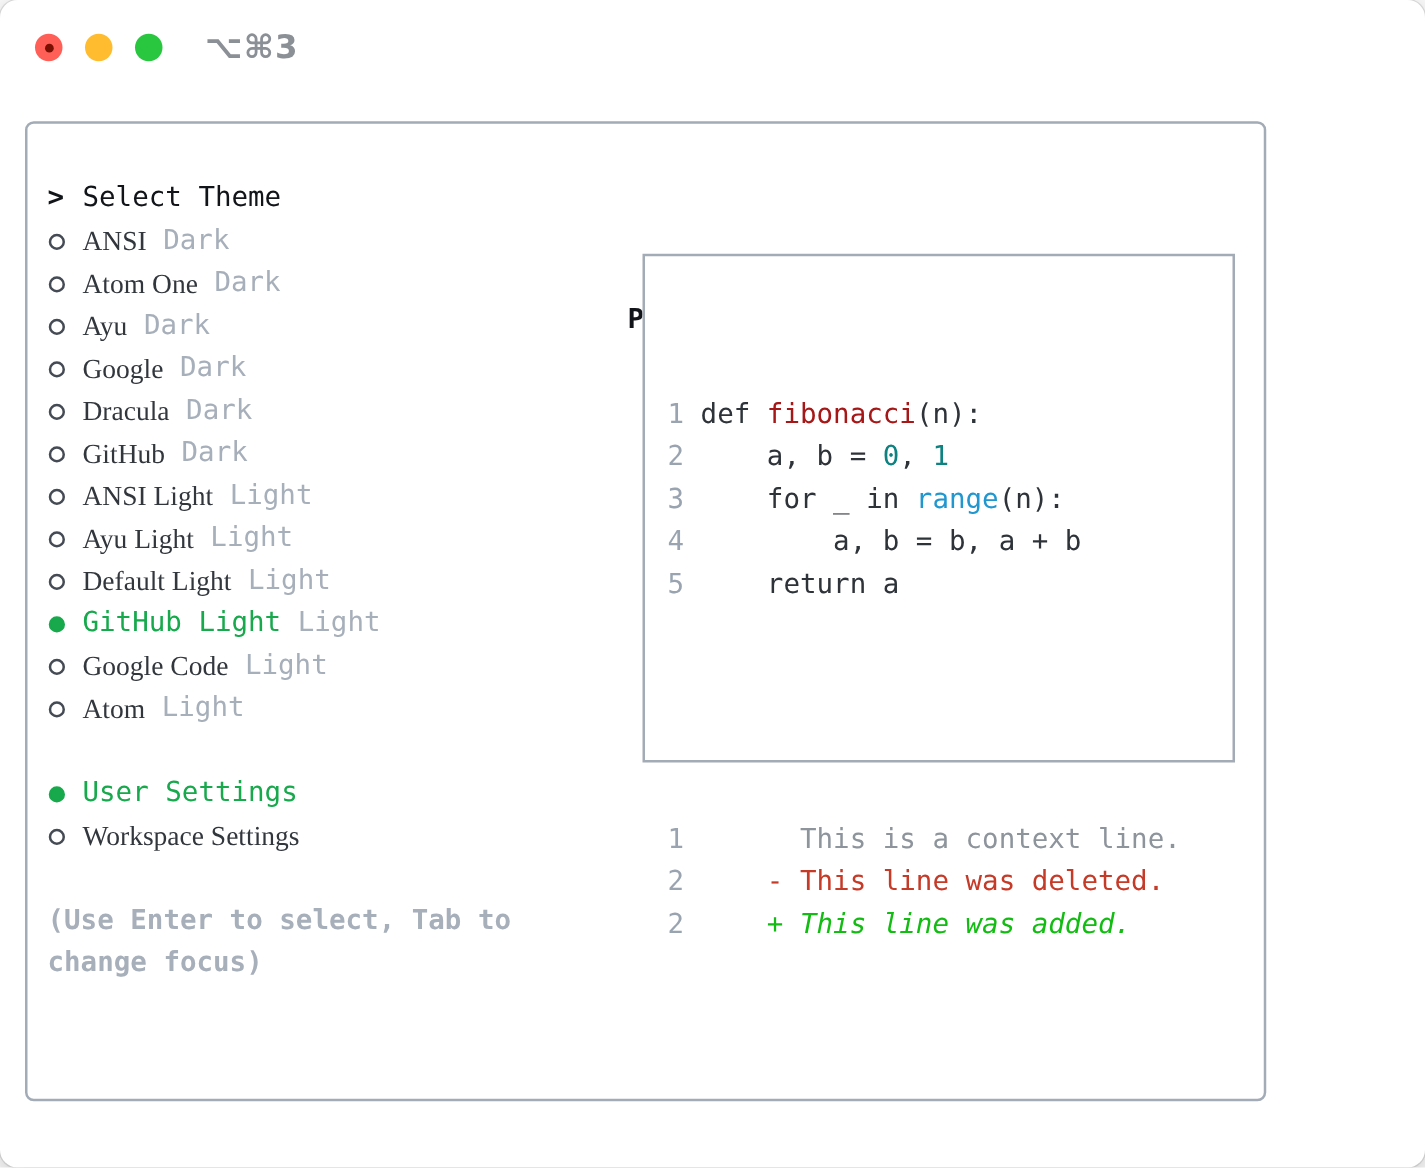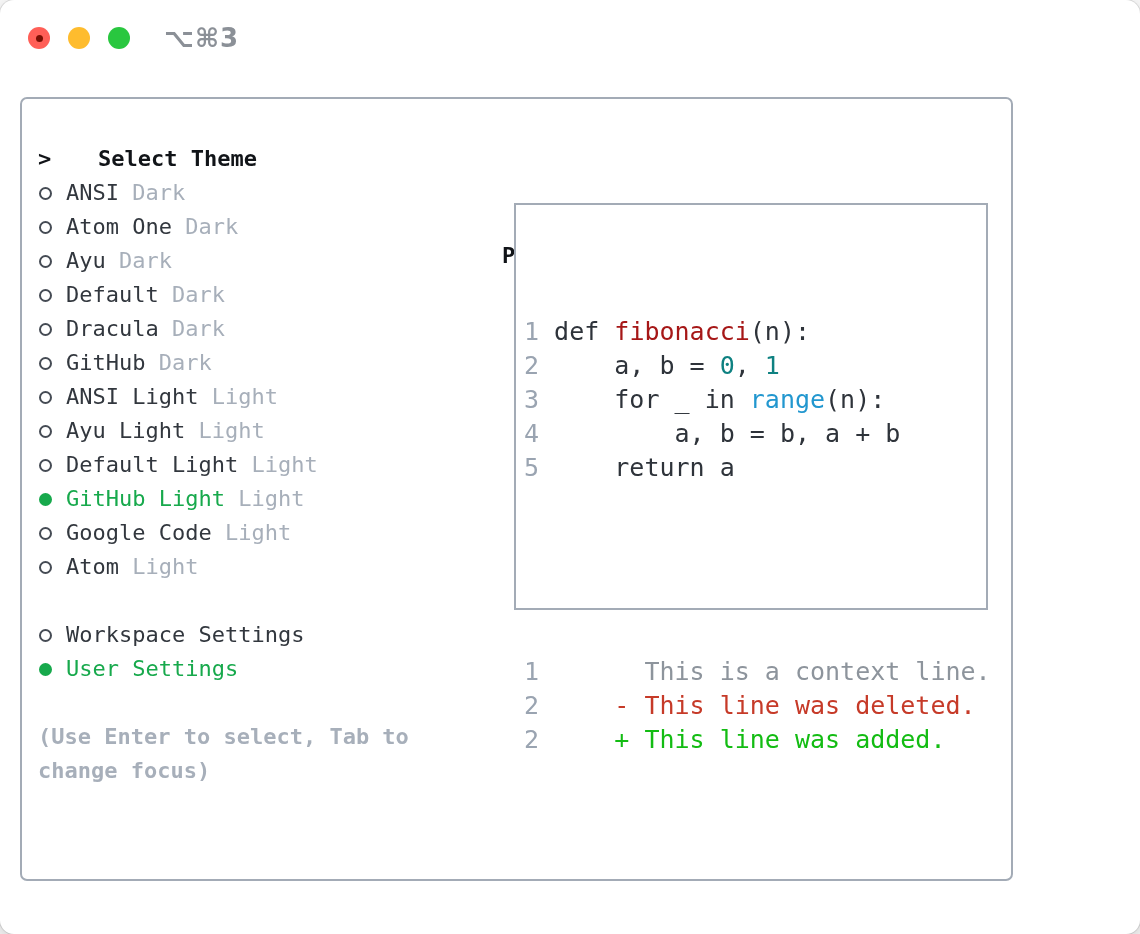--- a/index.html
+++ b/index.html
@@ -22,42 +22,42 @@
   .panel{position:absolute;left:20px;top:97px;width:993px;height:784px;
          border:2px solid var(--border);border-radius:7px;box-sizing:border-box;background:#fff;}
   
   .left-col{position:absolute;left:16px;top:43px;font-size:22px;line-height:34px;color:var(--text);}
   .row{display:flex;align-items:center;height:34px;white-space:pre;}
   .marker{display:inline-flex;width:28px;flex:0 0 28px;align-items:center;}
   .prompt{font-weight:bold;color:var(--header);}
   .radio{width:13px;height:13px;border:2px solid var(--radio-ring);border-radius:50%;
          box-sizing:border-box;margin-left:1px;}
   .radio.sel{background:var(--accent);border-color:var(--accent);}
-  .hdr{font-weight:bold;color:var(--header);margin-left:32px;}
-  .name{color:var(--text);}
+  .hdr{font-weight:normal;color:var(--header);}
+  .name{color:var(--text);font-family:Liberation Serif, serif;}
   .variant{color:var(--muted);text-align:right;}
   .sel-text{color:var(--accent);}
   .spacer{height:34px;}
   .subhdr{color:var(--header);padding-left:28px;}
   .hint{color:var(--muted);width:440px;white-space:normal;margin-top:0;font-weight:bold;}
   
   .preview-title{position:absolute;left:480px;top:140px;height:34px;line-height:34px;
                  font-size:22px;font-weight:bold;color:var(--header);}
   .preview-box{position:absolute;left:492px;top:104px;width:474px;height:407px;
                border:2px solid var(--border);box-sizing:border-box;background:#fff;}
-  .preview-inner{position:absolute;left:8px;top:42px;font-size:25px;line-height:34px;white-space:pre;}
+  .preview-inner{position:absolute;left:18px;top:42px;font-size:22px;line-height:34px;white-space:pre;}
   .pline{height:34px;}
   .lineno{color:var(--lineno);}
   .tok-code{color:var(--code);}
   .tok-func{color:var(--func);}
   .tok-num{color:var(--num);}
   .tok-builtin{color:var(--builtin);}
   .tok-context{color:var(--context);}
   .tok-del{color:var(--del);}
-  .tok-add{color:var(--add);}
+  .tok-add{color:var(--add);font-style:italic;}
   .diff-gap{height:34px;}
 </style>
 </head>
 <body>
 
 <div class="window">
 
   <div class="titlebar">
     <div class="light light-red"></div>
     <div class="light light-yellow"></div>
@@ -70,37 +70,37 @@
     <div class="left-col">
       <div class="row">
         <span class="marker"><span class="prompt">&gt;</span></span>
         <span class="hdr">Select Theme</span>
       </div>
 
       <div id="theme-list">
           <div class="row"><span class="marker"><span class="radio"></span></span><span class="name">ANSI</span><span class="variant"> Dark</span></div>
           <div class="row"><span class="marker"><span class="radio"></span></span><span class="name">Atom One</span><span class="variant"> Dark</span></div>
           <div class="row"><span class="marker"><span class="radio"></span></span><span class="name">Ayu</span><span class="variant"> Dark</span></div>
-          <div class="row"><span class="marker"><span class="radio"></span></span><span class="name">Default</span><span class="variant"> Dark</span></div>
+          <div class="row"><span class="marker"><span class="radio"></span></span><span class="name">Google</span><span class="variant"> Dark</span></div>
           <div class="row"><span class="marker"><span class="radio"></span></span><span class="name">Dracula</span><span class="variant"> Dark</span></div>
           <div class="row"><span class="marker"><span class="radio"></span></span><span class="name">GitHub</span><span class="variant"> Dark</span></div>
           <div class="row"><span class="marker"><span class="radio"></span></span><span class="name">ANSI Light</span><span class="variant"> Light</span></div>
           <div class="row"><span class="marker"><span class="radio"></span></span><span class="name">Ayu Light</span><span class="variant"> Light</span></div>
           <div class="row"><span class="marker"><span class="radio"></span></span><span class="name">Default Light</span><span class="variant"> Light</span></div>
           <div class="row"><span class="marker"><span class="radio sel"></span></span><span class="sel-text">GitHub Light</span><span class="variant"> Light</span></div>
           <div class="row"><span class="marker"><span class="radio"></span></span><span class="name">Google Code</span><span class="variant"> Light</span></div>
           <div class="row"><span class="marker"><span class="radio"></span></span><span class="name">Atom</span><span class="variant"> Light</span></div>
         </div>
 
       <div class="spacer"></div>
 
 
       <div id="apply-list">
+          <div class="row"><span class="marker"><span class="radio sel"></span></span><span class="sel-text">User Settings</span></div>
           <div class="row"><span class="marker"><span class="radio"></span></span><span class="name">Workspace Settings</span></div>
-          <div class="row"><span class="marker"><span class="radio sel"></span></span><span class="sel-text">User Settings</span></div>
         </div>
 
       <div class="spacer"></div>
 
       <div class="hint">(Use Enter to select, Tab to change focus)</div>
     </div>
 
     <div class="preview-title">Preview</div>
 
     <div class="preview-box">

